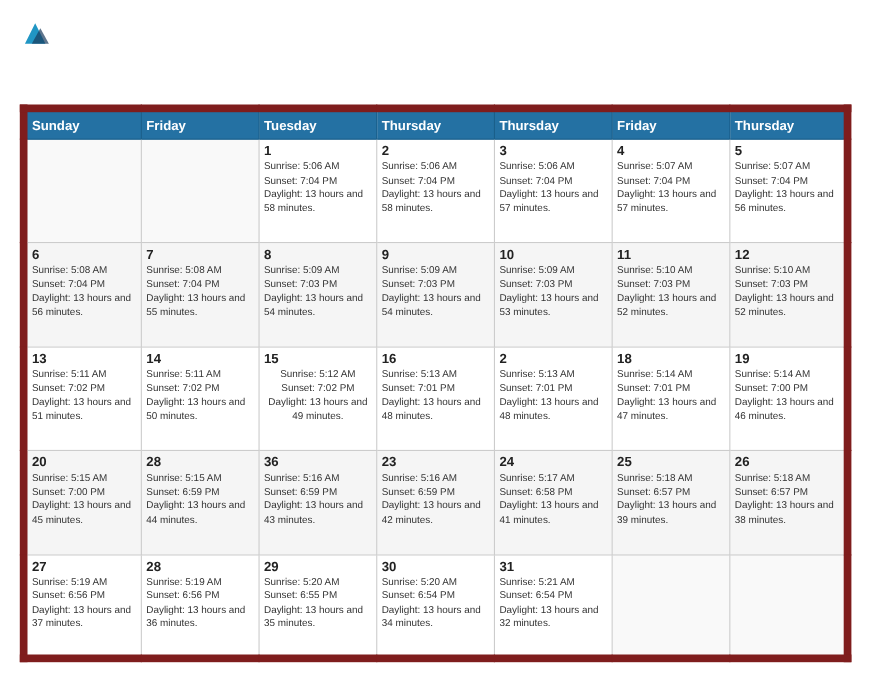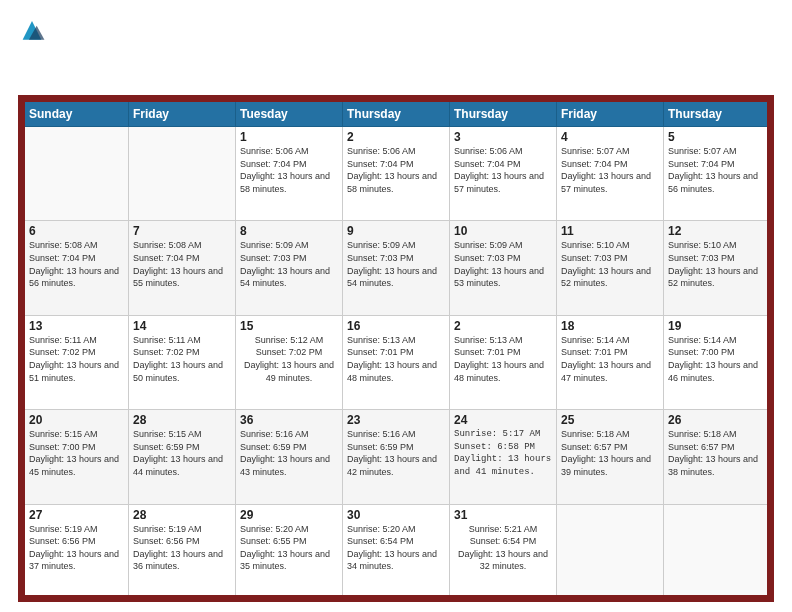--- a/index.html
+++ b/index.html
@@ -275,21 +275,21 @@
 Daylight: 13 hours and 43 minutes.</div>
           </td>
           <td>
             <span class="day-number">23</span>
             <div class="day-info" style="white-space: pre-line;">Sunrise: 5:16 AM
 Sunset: 6:59 PM
 Daylight: 13 hours and 42 minutes.</div>
           </td>
           <td>
             <span class="day-number">24</span>
-            <div class="day-info" style="white-space: pre-line; font-family: Liberation Mono, monospace;">Sunrise: 5:17 AM
+            <div class="day-info" style="white-space: pre-line;">Sunrise: 5:17 AM
 Sunset: 6:58 PM
 Daylight: 13 hours and 41 minutes.</div>
           </td>
           <td>
             <span class="day-number">25</span>
             <div class="day-info" style="white-space: pre-line;">Sunrise: 5:18 AM
 Sunset: 6:57 PM
 Daylight: 13 hours and 39 minutes.</div>
           </td>
           <td>
@@ -319,21 +319,21 @@
 Daylight: 13 hours and 35 minutes.</div>
           </td>
           <td>
             <span class="day-number">30</span>
             <div class="day-info" style="white-space: pre-line;">Sunrise: 5:20 AM
 Sunset: 6:54 PM
 Daylight: 13 hours and 34 minutes.</div>
           </td>
           <td>
             <span class="day-number">31</span>
-            <div class="day-info" style="white-space: pre-line; text-align: center;">Sunrise: 5:21 AM
+            <div class="day-info" style="white-space: pre-line;">Sunrise: 5:21 AM
 Sunset: 6:54 PM
 Daylight: 13 hours and 32 minutes.</div>
           </td>
           <td class="empty-cell"></td>
           <td class="empty-cell"></td>
         </tr>
       </tbody>
   </table>
 </div>
 

